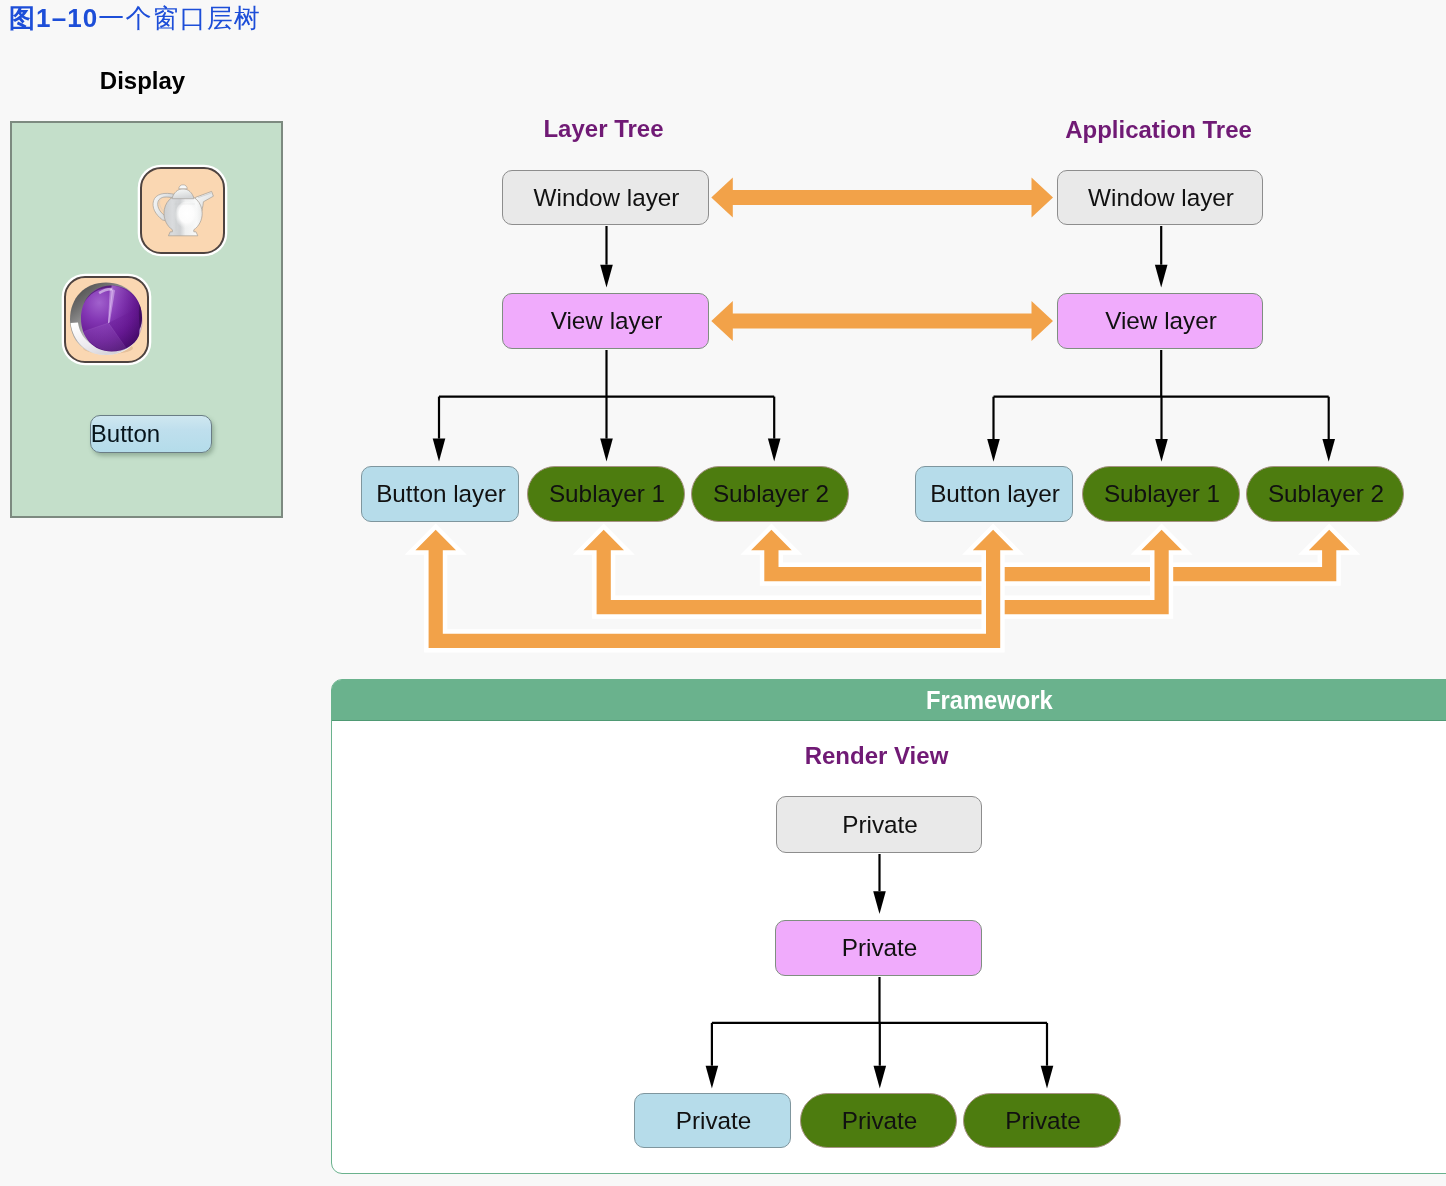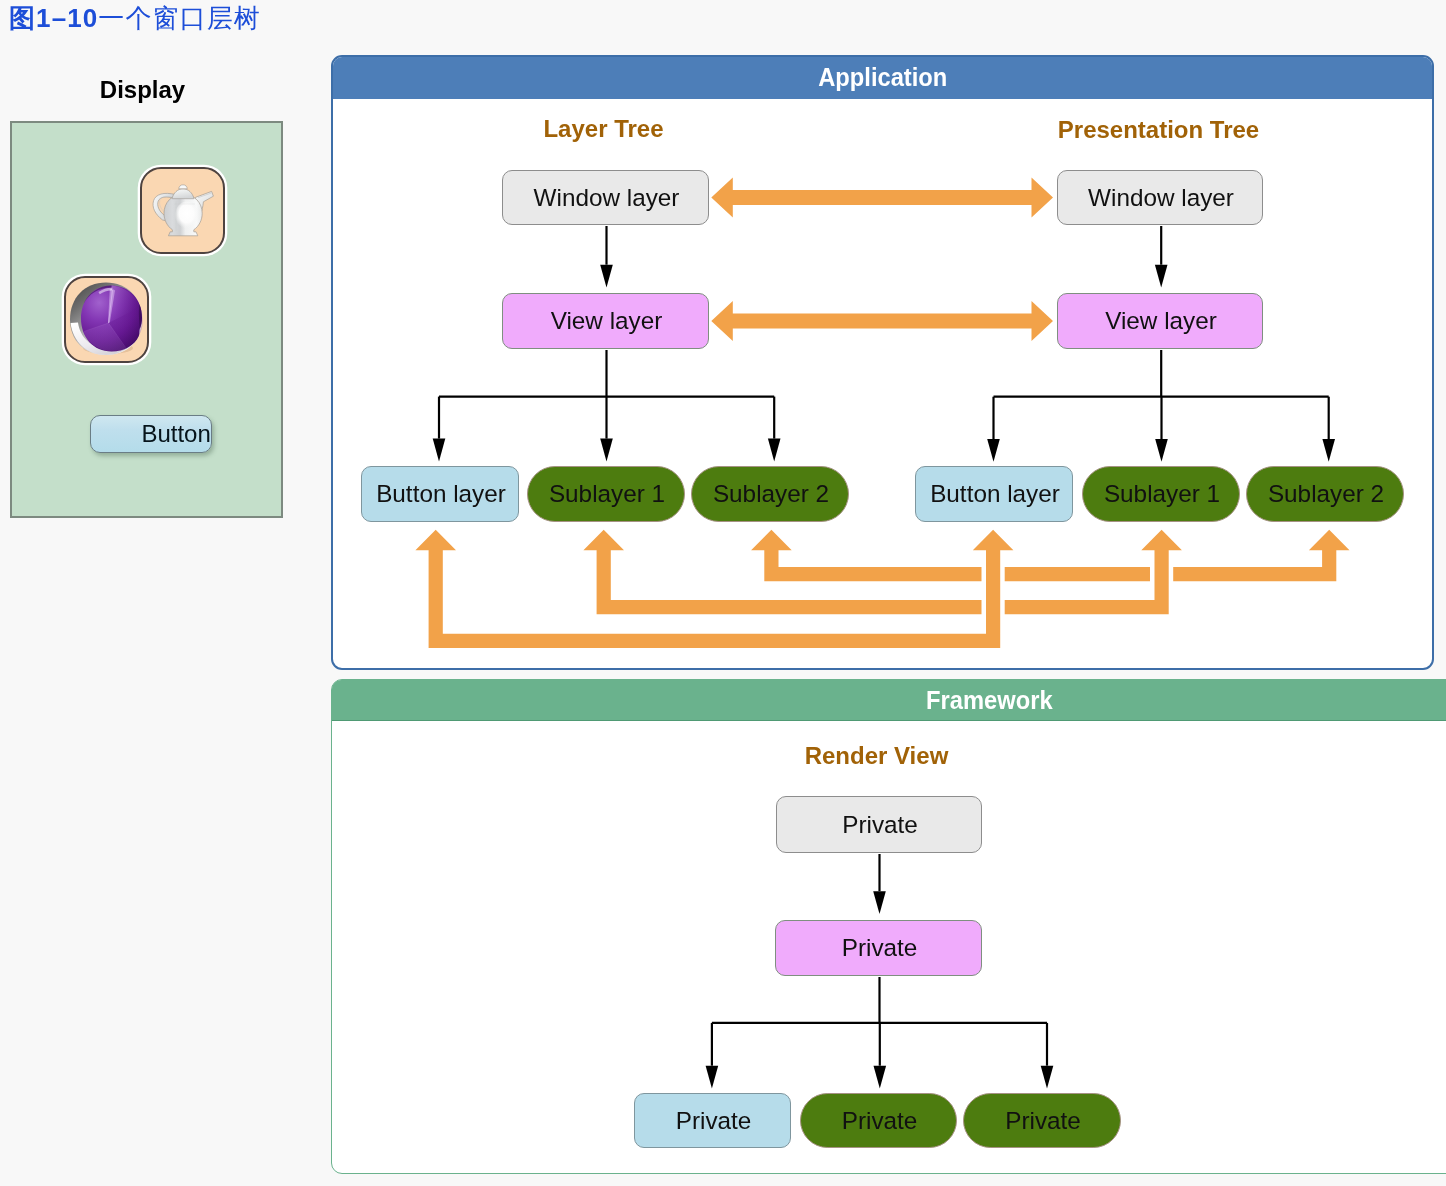--- a/index.html
+++ b/index.html
@@ -6,54 +6,54 @@
   body{width:1446px;height:1186px;background:#f8f8f8;
        font-family:"Liberation Sans",sans-serif;overflow:hidden;}
   #root{position:relative;width:1446px;height:1186px;}
 
   
   #caption{position:absolute;left:9px;top:1px;font-size:26px;color:#1d4ed8;
            letter-spacing:1.1px;white-space:nowrap;}
   #caption .b{font-weight:bold;}
 
   
-  #display-title{position:absolute;left:0;top:76px;width:285px;text-align:center;
+  #display-title{position:absolute;left:0;top:67px;width:285px;text-align:center;
                  font-size:24px;font-weight:bold;color:#000;}
   #display-box{position:absolute;left:10px;top:121px;width:273px;height:397px;
                background:#c4dfca;border:2px solid #7d8a80;box-sizing:border-box;}
   .app-icon{position:absolute;width:85px;height:87px;border-radius:21px;
             background:#fad7b2;border:2.6px solid #4e4340;box-shadow:0 0 0 2.3px #fff;
             box-sizing:border-box;overflow:hidden;}
   #icon-teapot{left:127.8px;top:43.5px;}
   #icon-sphere{left:51.6px;top:153px;}
   #display-button{position:absolute;left:77.8px;top:292.3px;width:122px;height:38px;
                   border-radius:10px;
                   background:linear-gradient(180deg,#cfe7f0 0%,#bfdfed 38%,#b4dcea 100%);
                   border:1.6px solid #6a7d85;box-sizing:border-box;
                   box-shadow:2px 3px 4px rgba(60,90,70,0.35);
-                  font-size:24px;color:#06141b;text-align:right;line-height:35px;}
+                  font-size:24px;color:#06141b;text-align:left;line-height:35px;}
 
   
   .panel{position:absolute;box-sizing:border-box;border-radius:11px;}
   #panel-app{left:331px;top:55px;width:1103px;height:615px;
              border:2px solid #3d6ea8;background:#fff;}
   #panel-fw{left:331px;top:679px;width:1316px;height:495px;
             border:1.6px solid #6ab28d;background:#fff;}
   .panel-header{position:absolute;left:0;top:0;width:100%;
                 text-align:center;color:#fff;font-weight:bold;font-size:26px;
                 box-sizing:border-box;}
   .panel-header span{display:inline-block;transform:scaleX(0.912);}
   #panel-app .panel-header{height:42px;line-height:40px;background:#4d7eb8;
                            border-radius:9px 9px 0 0;}
   #panel-fw  .panel-header{height:41px;line-height:40px;background:#6ab28d;
                            border-radius:9px 9px 0 0;
                            border-bottom:1px solid #4f9a74;}
 
   
-  .tree-title{position:absolute;font-size:24px;font-weight:bold;color:#a16207;
+  .tree-title{position:absolute;font-size:24px;font-weight:bold;color:#701a75;
               text-align:center;white-space:nowrap;}
 
   
   .node{position:absolute;box-sizing:border-box;border-radius:10px;
         font-size:24.3px;color:#111;text-align:center;border:1.4px solid #8a8a8a;
         display:flex;align-items:center;justify-content:center;
         padding-left:2px;}
   .n-gray{background:#e9e9e9;border-color:#8d8d8d;}
   .n-green{background:#f0abfc;border-color:#7f8f80;}
   .n-blue{background:#b6dcea;border-color:#7f969e;}
@@ -199,23 +199,20 @@
         <path d="M45.5 7.5 C32.8 7.5 22.2 15.2 17.6 25.8
                  C22.6 15.9 32.9 9.4 45.6 9.4 Z" fill="#2c0845" opacity="0.5"></path>
 
         <path d="M73.4 26 C75.2 30 76 34.8 76 39.5 C76 44 75.2 47.5 73.8 50.8
                  C73.4 47.2 72.2 32.6 73.4 26 Z" fill="#2f0849" opacity="0.55"></path>
       </svg>
     </div>
     <div id="display-button">Button</div>
   </div>
 
-  <div class="panel" id="panel-app">
-    <div class="panel-header"><span>Application</span></div>
-  </div>
 
   <div class="panel" id="panel-fw">
     <div class="panel-header"><span>Framework</span></div>
   </div>
 
   <svg class="ov" id="connectors" viewBox="0 0 1446 1186">
       <path d="M606.5 226 L606.5 264.7" stroke="#000" stroke-width="2.2" fill="none"></path>
       <path d="M600.2 264.7 L612.8 264.7 L606.5 287.5 Z" fill="#000"></path>
       <path d="M606.5 350 L606.5 396.6" stroke="#000" stroke-width="2.2" fill="none"></path>
       <path d="M439 396.6 L774.2 396.6" stroke="#000" stroke-width="2.2" fill="none"></path>
@@ -255,21 +252,21 @@
       <path d="M435.7 529.8 L415.4 550.3 L428.59999999999997 550.3 L428.59999999999997 648 L1000.2 648 L1000.2 550.3 L1013.4 550.3 L993.1 529.8 L972.8000000000001 550.3 L986 550.3 L986 633.8 L442.8 633.8 L442.8 550.3 L456 550.3 Z" fill="#f2a249"></path>
     </svg>
 
   <div class="tree-title" style="left:502px;top:115px;width:203px;">Layer Tree</div>
   <div class="node n-gray" style="left:502px;top:170px;width:207px;height:55px;">Window layer</div>
   <div class="node n-green" style="left:502px;top:293px;width:207px;height:56px;">View layer</div>
   <div class="node n-blue" style="left:361px;top:466px;width:158px;height:56px;">Button layer</div>
   <div class="node n-orange" style="left:527px;top:466px;width:158px;height:56px;">Sublayer 1</div>
   <div class="node n-orange" style="left:691px;top:466px;width:158px;height:56px;">Sublayer 2</div>
 
-  <div class="tree-title" style="left:1057px;top:116px;width:203px;">Presentation Tree</div>
+  <div class="tree-title" style="left:1057px;top:116px;width:203px;">Application Tree</div>
   <div class="node n-gray" style="left:1057px;top:170px;width:206px;height:55px;">Window layer</div>
   <div class="node n-green" style="left:1057px;top:293px;width:206px;height:56px;">View layer</div>
   <div class="node n-blue" style="left:915px;top:466px;width:158px;height:56px;">Button layer</div>
   <div class="node n-orange" style="left:1082px;top:466px;width:158px;height:56px;">Sublayer 1</div>
   <div class="node n-orange" style="left:1246px;top:466px;width:158px;height:56px;">Sublayer 2</div>
 
   <div class="tree-title" style="left:775px;top:742px;width:203px;">Render View</div>
   <div class="node n-gray" style="left:776px;top:796px;width:206px;height:57px;">Private</div>
   <div class="node n-green" style="left:775px;top:920px;width:207px;height:56px;">Private</div>
   <div class="node n-blue" style="left:634px;top:1093px;width:157px;height:55px;">Private</div>

